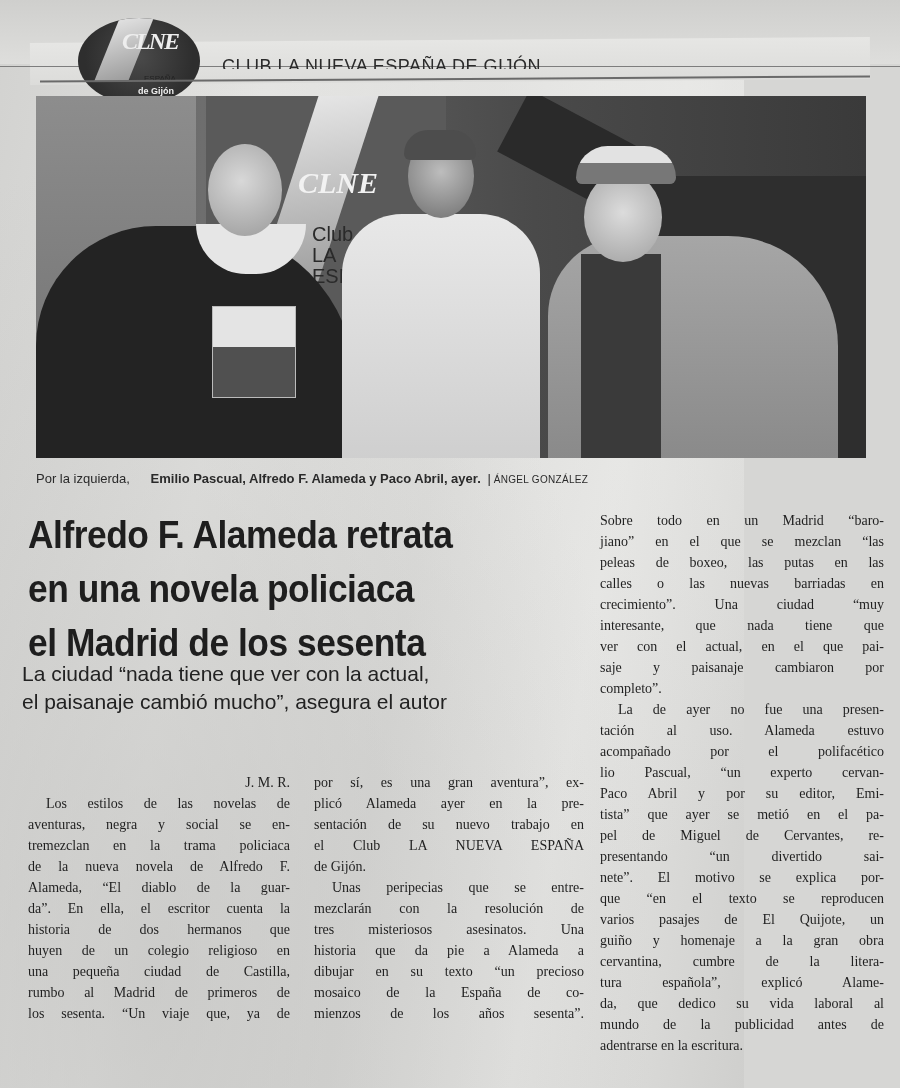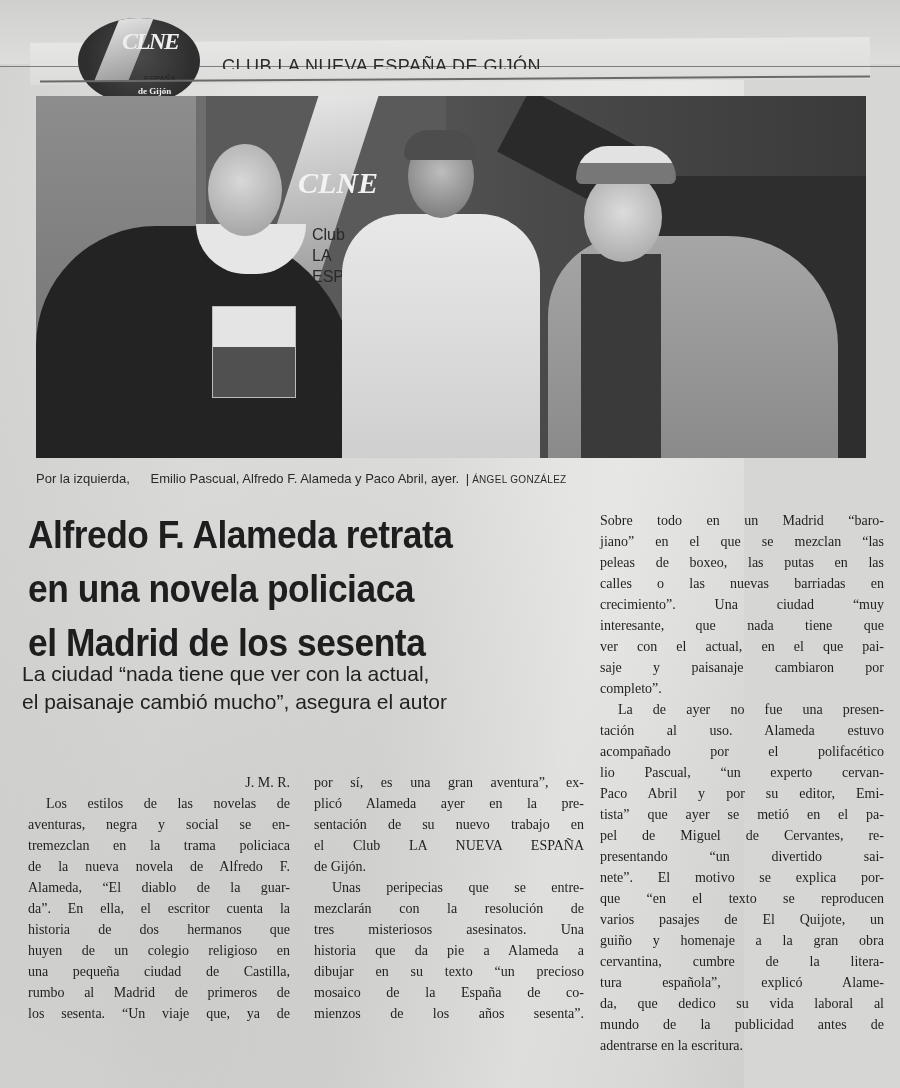--- a/index.html
+++ b/index.html
@@ -41,21 +41,21 @@
       position: absolute; left: 44px; top: 10px;
       font-family: "Liberation Serif", serif; font-style: italic; font-weight: bold;
       font-size: 24px; color: #eee; letter-spacing: -2px;
     }
     .logo .espana {
       position: absolute; left: 66px; top: 56px; font-size: 8px;
       font-family: "Liberation Sans", sans-serif; color: #222;
     }
     .logo .gijon {
       position: absolute; left: 60px; top: 68px; font-size: 9px; font-weight: bold;
-      font-family: Liberation Serif, serif; color: #f0f0f0;
+      font-family: Liberation Sans, sans-serif; color: #f0f0f0;
     }
     .section-title {
       position: absolute; left: 222px; top: 53px;
       font-family: "Liberation Sans", sans-serif; font-size: 18px;
       letter-spacing: 0.5px; color: #2b2b2b; white-space: nowrap;
       height: 16px; overflow: hidden; line-height: 26px;
     }
     .rule {
       position: absolute; left: 40px; top: 78px; width: 830px; height: 2px;
       background: #6a6a6a; transform: rotate(-0.35deg);
@@ -67,21 +67,21 @@
 
     
     .photo {
       position: absolute; left: 36px; top: 96px; width: 830px; height: 362px;
       background: linear-gradient(90deg, #5c5c5c 0%, #6e6e6e 20%, #555 45%, #4a4a4a 60%, #3a3a3a 100%);
       overflow: hidden;
     }
     .photo .wall-left { position:absolute; left:0; top:0; width:160px; height:362px; background: linear-gradient(180deg,#8d8d8d,#6f6f6f); }
     .photo .banner { position:absolute; left:170px; top:0; width:240px; height:300px; background:#5a5a5a; }
     .photo .banner-stroke { position:absolute; left:250px; top:0; width:60px; height:200px; background: linear-gradient(170deg,#e5e5e5,#9a9a9a); transform: skewX(-18deg); }
-    .photo .banner-text { position:absolute; left:276px; top:128px; font-family:"Liberation Sans",sans-serif; font-size:16px; line-height:21px; color:#2a2a2a; }
+    .photo .banner-text { position:absolute; left:276px; top:128px; font-family:"Liberation Sans",sans-serif; font-size:20px; line-height:21px; color:#2a2a2a; }
     .photo .banner-mono { position:absolute; left:262px; top:70px; font-family:"Liberation Serif",serif; font-style:italic; font-weight:bold; font-size:30px; color:#f2f2f2; }
     .photo .piano { position:absolute; left:470px; top:20px; width:130px; height:70px; background:#2a2a2a; transform: rotate(28deg); }
     .photo .dark-right { position:absolute; left:560px; top:80px; width:270px; height:282px; background:#2e2e2e; }
     .photo .person { position:absolute; }
     .p1-body { left:0; top:130px; width:320px; height:232px; background:#232323; border-radius: 120px 160px 0 0; }
     .p1-head { left:172px; top:48px; width:74px; height:92px; background: radial-gradient(circle at 45% 40%, #d8d8d8, #9a9a9a); border-radius:50%; }
     .p1-collar { left:160px; top:128px; width:110px; height:50px; background:#e6e6e6; border-radius: 0 0 50px 50px; }
     .book { left:176px; top:210px; width:82px; height:90px; background: linear-gradient(180deg,#e4e4e4 0 45%, #505050 45% 100%); border:1px solid #bbb; }
     .p2-body { left:306px; top:118px; width:198px; height:244px; background: linear-gradient(180deg,#e8e8e8,#cfcfcf); border-radius: 60px 60px 0 0; }
     .p2-head { left:372px; top:38px; width:66px; height:84px; background: radial-gradient(circle at 50% 45%, #bdbdbd, #6f6f6f); border-radius:50%; }
@@ -90,21 +90,21 @@
     .p3-inner { left:545px; top:158px; width:80px; height:204px; background:#3a3a3a; }
     .p3-head { left:548px; top:76px; width:78px; height:90px; background: radial-gradient(circle at 50% 45%, #dcdcdc, #a0a0a0); border-radius:50%; }
     .p3-hat { left:540px; top:50px; width:100px; height:38px; background: linear-gradient(180deg,#e2e2e2 0 45%, #777 45% 100%); border-radius: 40px 40px 8px 8px; }
 
     .caption {
       position: absolute; left: 36px; top: 471px;
       font-family: "Liberation Sans", sans-serif; font-size: 13px; color: #2a2a2a;
       white-space: nowrap;
     }
     .caption .lead { font-weight: normal; }
-    .caption .names { font-weight: normal; padding-left: 17px; }
+    .caption .names { font-weight: bold; padding-left: 17px; }
     .caption .sep { margin: 0 3px; }
     .caption .credit { font-size: 10px; letter-spacing: 0.3px; }
 
     
     .headline {
       position: absolute; left: 28px; top: 508px; width: 560px;
       font-family: "Liberation Sans", sans-serif; font-weight: bold;
       font-size: 38px; line-height: 54px; color: #1e1e1e;
       letter-spacing: -0.5px;
       transform: scaleX(0.93); transform-origin: left top;

